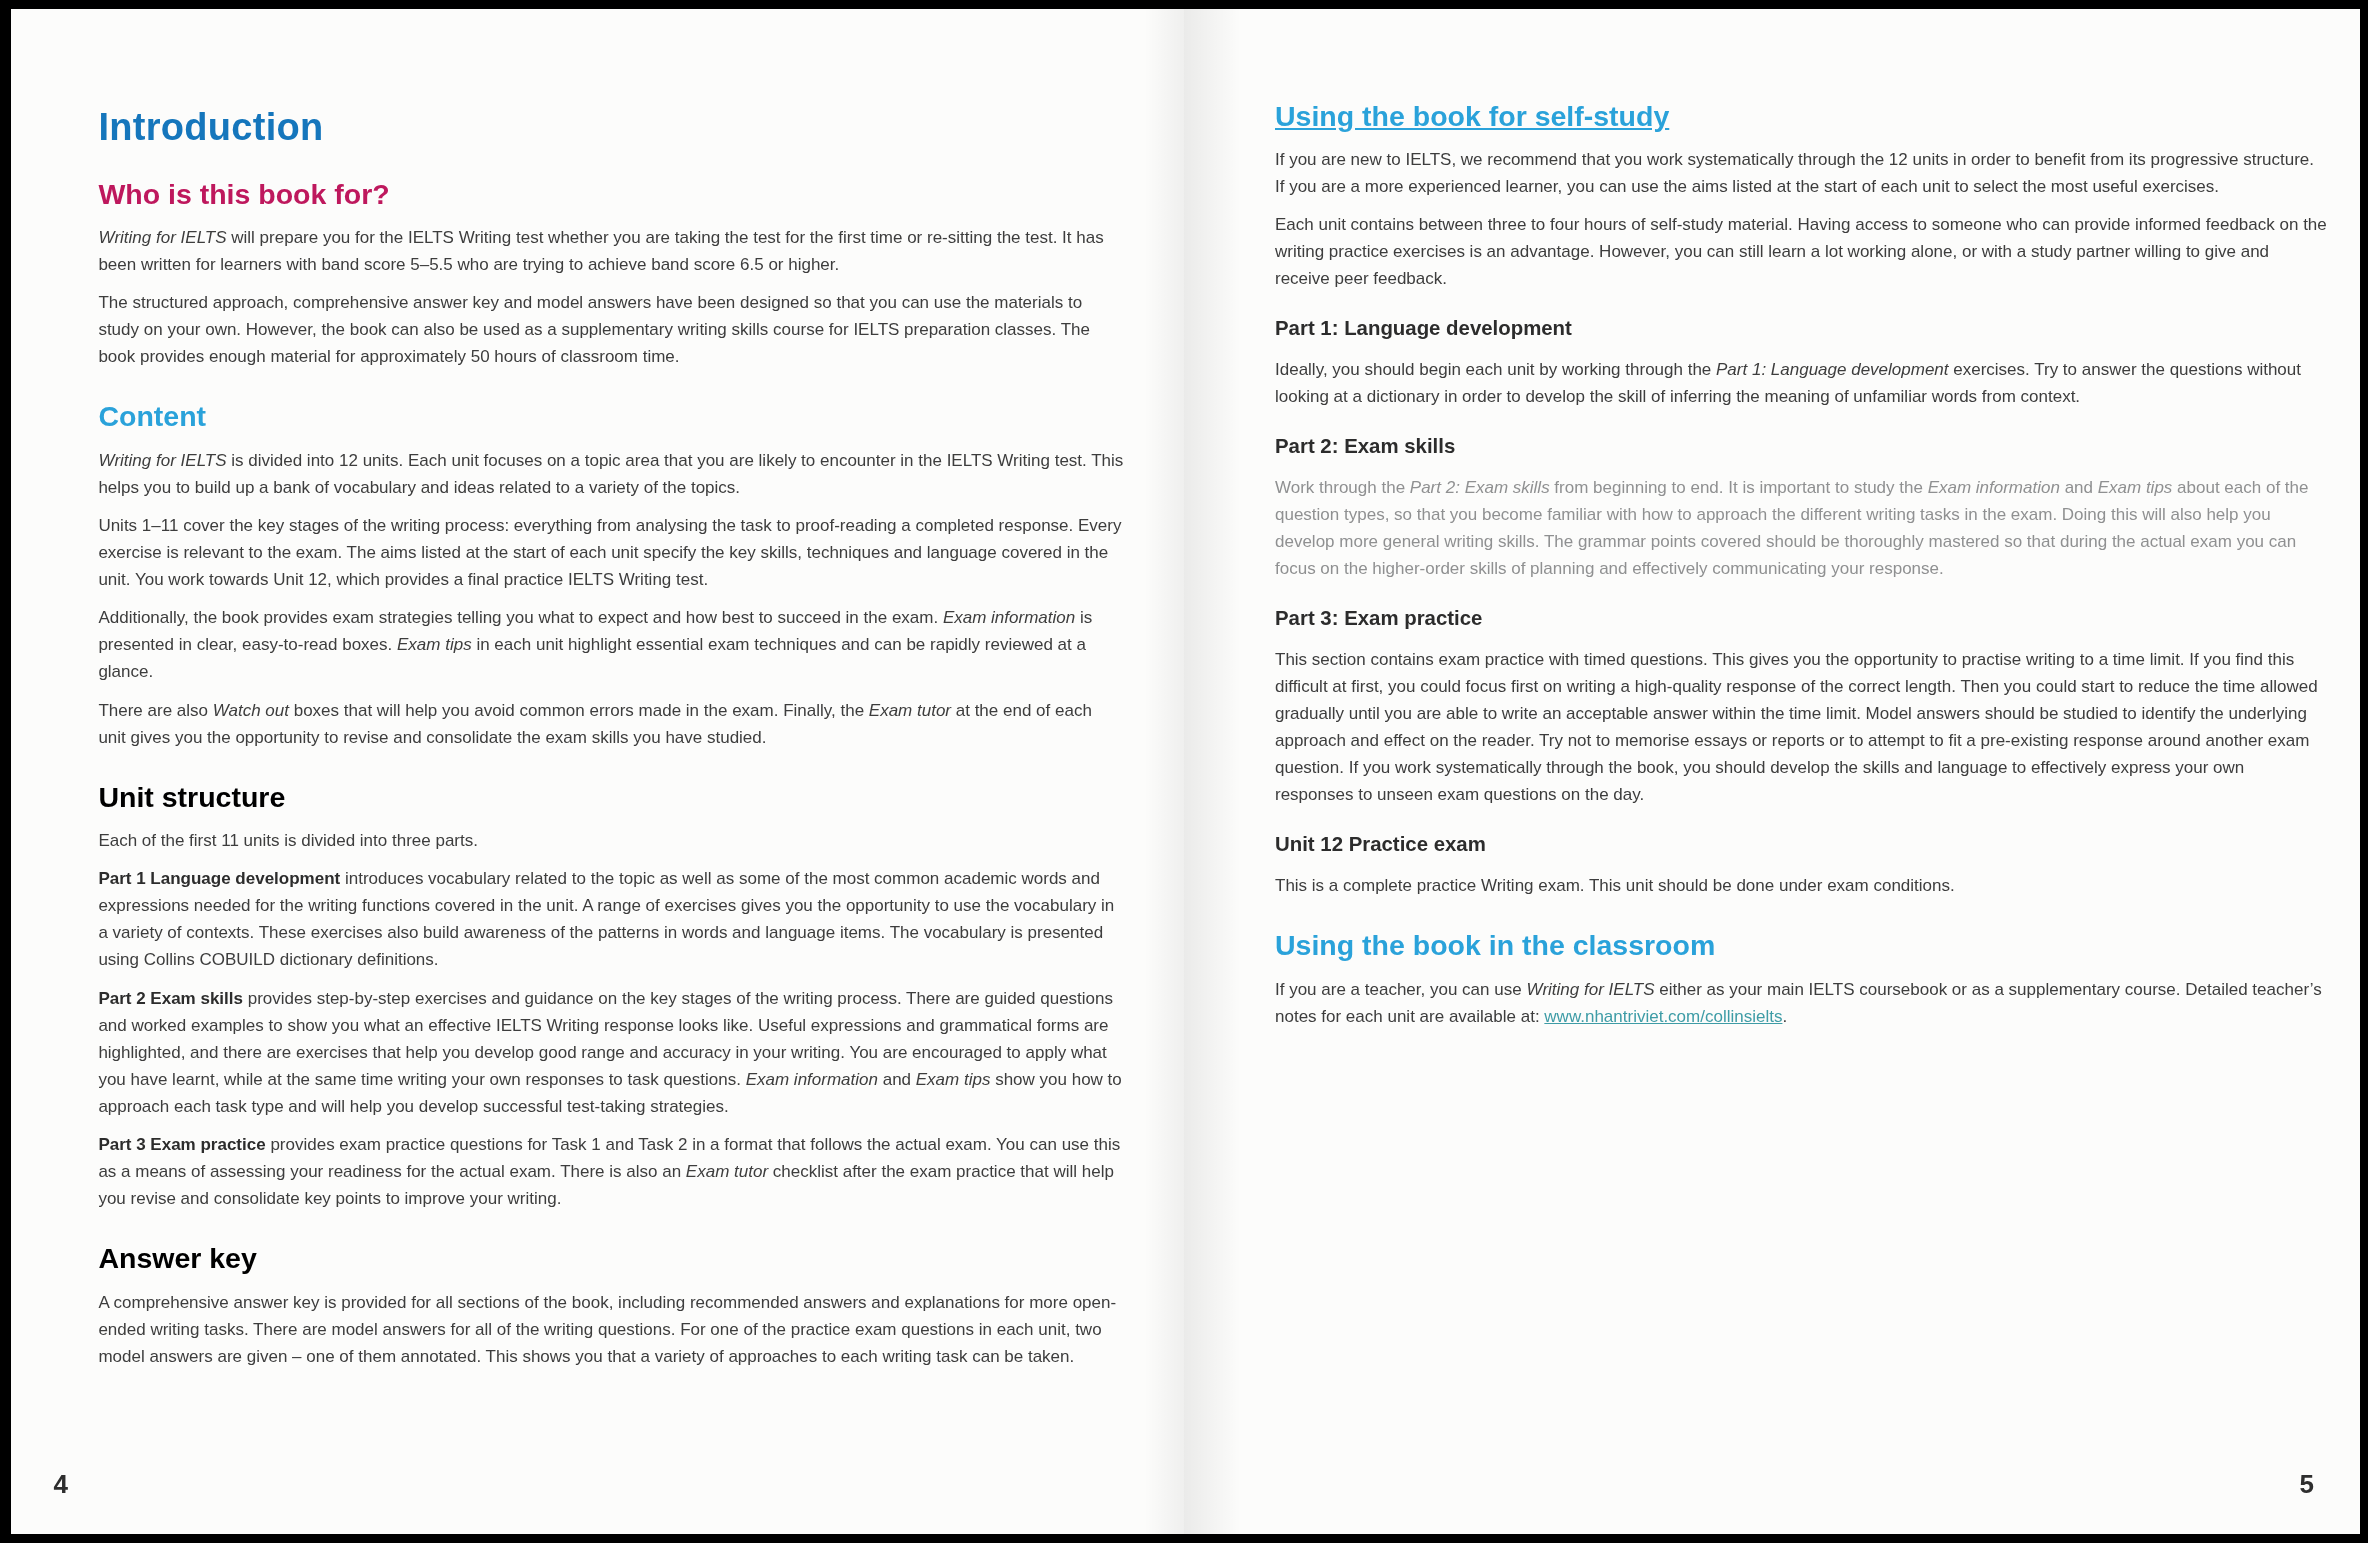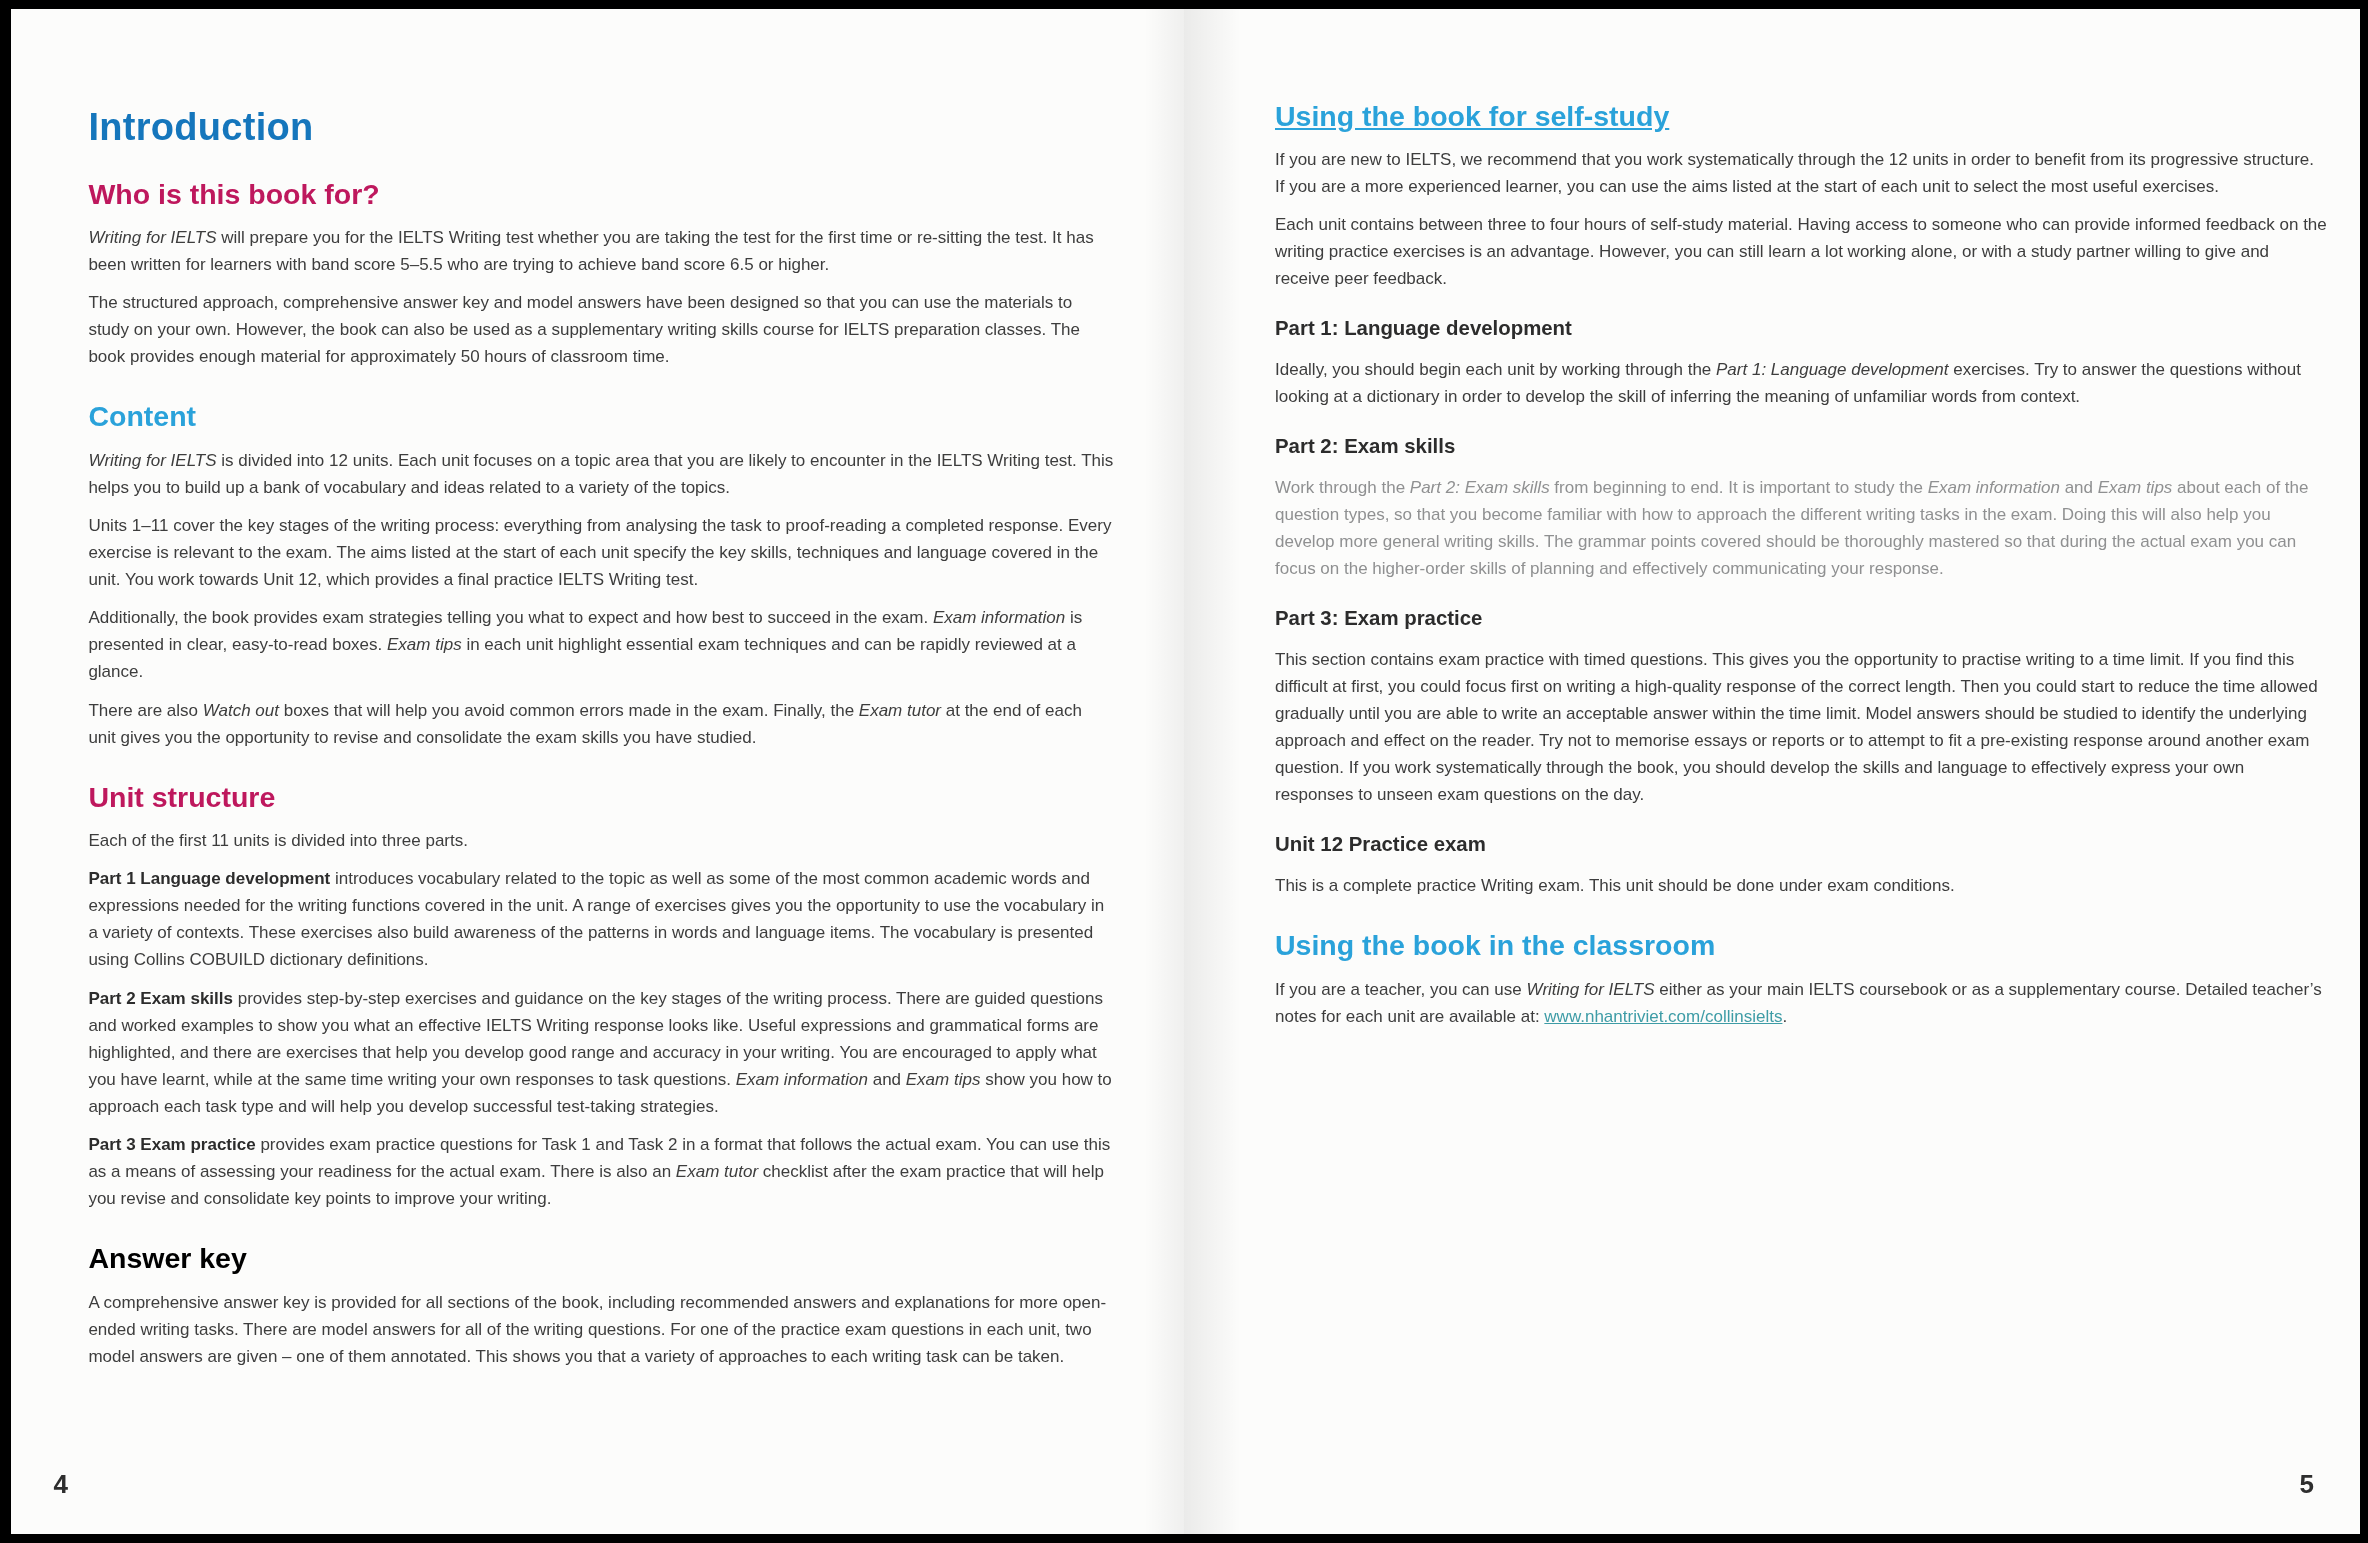--- a/index.html
+++ b/index.html
@@ -19,21 +19,21 @@
   
   .page-left::after {
     content: ""; position: absolute; right: 0; top: 0; bottom: 0; width: 40px;
     background: linear-gradient(to right, rgba(0,0,0,0), rgba(0,0,0,0.05));
   }
   .page-right::before {
     content: ""; position: absolute; left: 0; top: 0; bottom: 0; width: 57px;
     background: linear-gradient(to right, rgba(0,0,0,0.07), rgba(0,0,0,0));
   }
   .content { position: absolute; }
-  .content-left  { left: 77px; top: 97px; width: 1025px; }
+  .content-left  { left: 87px; top: 97px; width: 1025px; }
   .content-right { left: 91px; top: 91px;  width: 1052px; }
 
   .h1 {
     font-size: 38px; font-weight: bold; line-height: 42px;
     margin: 0 0 27px 0; letter-spacing: 0.3px;
   }
   .h2 {
     font-size: 28.5px; font-weight: bold; line-height: 32px;
     margin: 30px 0 14.3px 0;
   }
@@ -65,21 +65,21 @@
   <div class="content content-left" id="left-blocks">
       <h1 class="h1" style="color: rgb(21, 118, 188);"><span>Introduction</span></h1>
       <h2 class="h2" style="color: #be185d;"><span>Who is this book for?</span></h2>
       <p class="para"><em>Writing for IELTS</em><span> will prepare you for the IELTS Writing test whether you are taking the test for the first time or re-sitting the test. It has been written for learners with band score 5–5.5 who are trying to achieve band score 6.5 or higher.</span></p>
       <p class="para"><span>The structured approach, comprehensive answer key and model answers have been designed so that you can use the materials to study on your own. However, the book can also be used as a supplementary writing skills course for IELTS preparation classes. The book provides enough material for approximately 50 hours of classroom time.</span></p>
       <h2 class="h2" style="color: rgb(42, 162, 218);"><span>Content</span></h2>
       <p class="para"><em>Writing for IELTS</em><span> is divided into 12 units. Each unit focuses on a topic area that you are likely to encounter in the IELTS Writing test. This helps you to build up a bank of vocabulary and ideas related to a variety of the topics.</span></p>
       <p class="para"><span>Units 1–11 cover the key stages of the writing process: everything from analysing the task to proof-reading a completed response. Every exercise is relevant to the exam. The aims listed at the start of each unit specify the key skills, techniques and language covered in the unit. You work towards Unit 12, which provides a final practice IELTS Writing test.</span></p>
       <p class="para"><span>Additionally, the book provides exam strategies telling you what to expect and how best to succeed in the exam. </span><em>Exam information</em><span> is presented in clear, easy-to-read boxes. </span><em>Exam tips</em><span> in each unit highlight essential exam techniques and can be rapidly reviewed at a glance.</span></p>
       <p class="para"><span>There are also </span><em>Watch out</em><span> boxes that will help you avoid common errors made in the exam. Finally, the </span><em>Exam tutor</em><span> at the end of each unit gives you the opportunity to revise and consolidate the exam skills you have studied.</span></p>
-      <h2 class="h2" style="color: #be185d;"><span>Unit structure</span></h2>
+      <h2 class="h2" style="color: #000000;"><span>Unit structure</span></h2>
       <p class="para"><span>Each of the first 11 units is divided into three parts.</span></p>
       <p class="para"><strong>Part 1 Language development</strong><span> introduces vocabulary related to the topic as well as some of the most common academic words and expressions needed for the writing functions covered in the unit. A range of exercises gives you the opportunity to use the vocabulary in a variety of contexts. These exercises also build awareness of the patterns in words and language items. The vocabulary is presented using Collins COBUILD dictionary definitions.</span></p>
       <p class="para"><strong>Part 2 Exam skills</strong><span> provides step-by-step exercises and guidance on the key stages of the writing process. There are guided questions and worked examples to show you what an effective IELTS Writing response looks like. Useful expressions and grammatical forms are highlighted, and there are exercises that help you develop good range and accuracy in your writing. You are encouraged to apply what you have learnt, while at the same time writing your own responses to task questions. </span><em>Exam information</em><span> and </span><em>Exam tips</em><span> show you how to approach each task type and will help you develop successful test-taking strategies.</span></p>
       <p class="para"><strong>Part 3 Exam practice</strong><span> provides exam practice questions for Task 1 and Task 2 in a format that follows the actual exam. You can use this as a means of assessing your readiness for the actual exam. There is also an </span><em>Exam tutor</em><span> checklist after the exam practice that will help you revise and consolidate key points to improve your writing.</span></p>
       <h2 class="h2" style="color: #000000;"><span>Answer key</span></h2>
       <p class="para"><span>A comprehensive answer key is provided for all sections of the book, including recommended answers and explanations for more open-ended writing tasks. There are model answers for all of the writing questions. For one of the practice exam questions in each unit, two model answers are given – one of them annotated. This shows you that a variety of approaches to each writing task can be taken.</span></p>
     </div>
   <div class="pageno pageno-left">4</div>
 </div>
 

